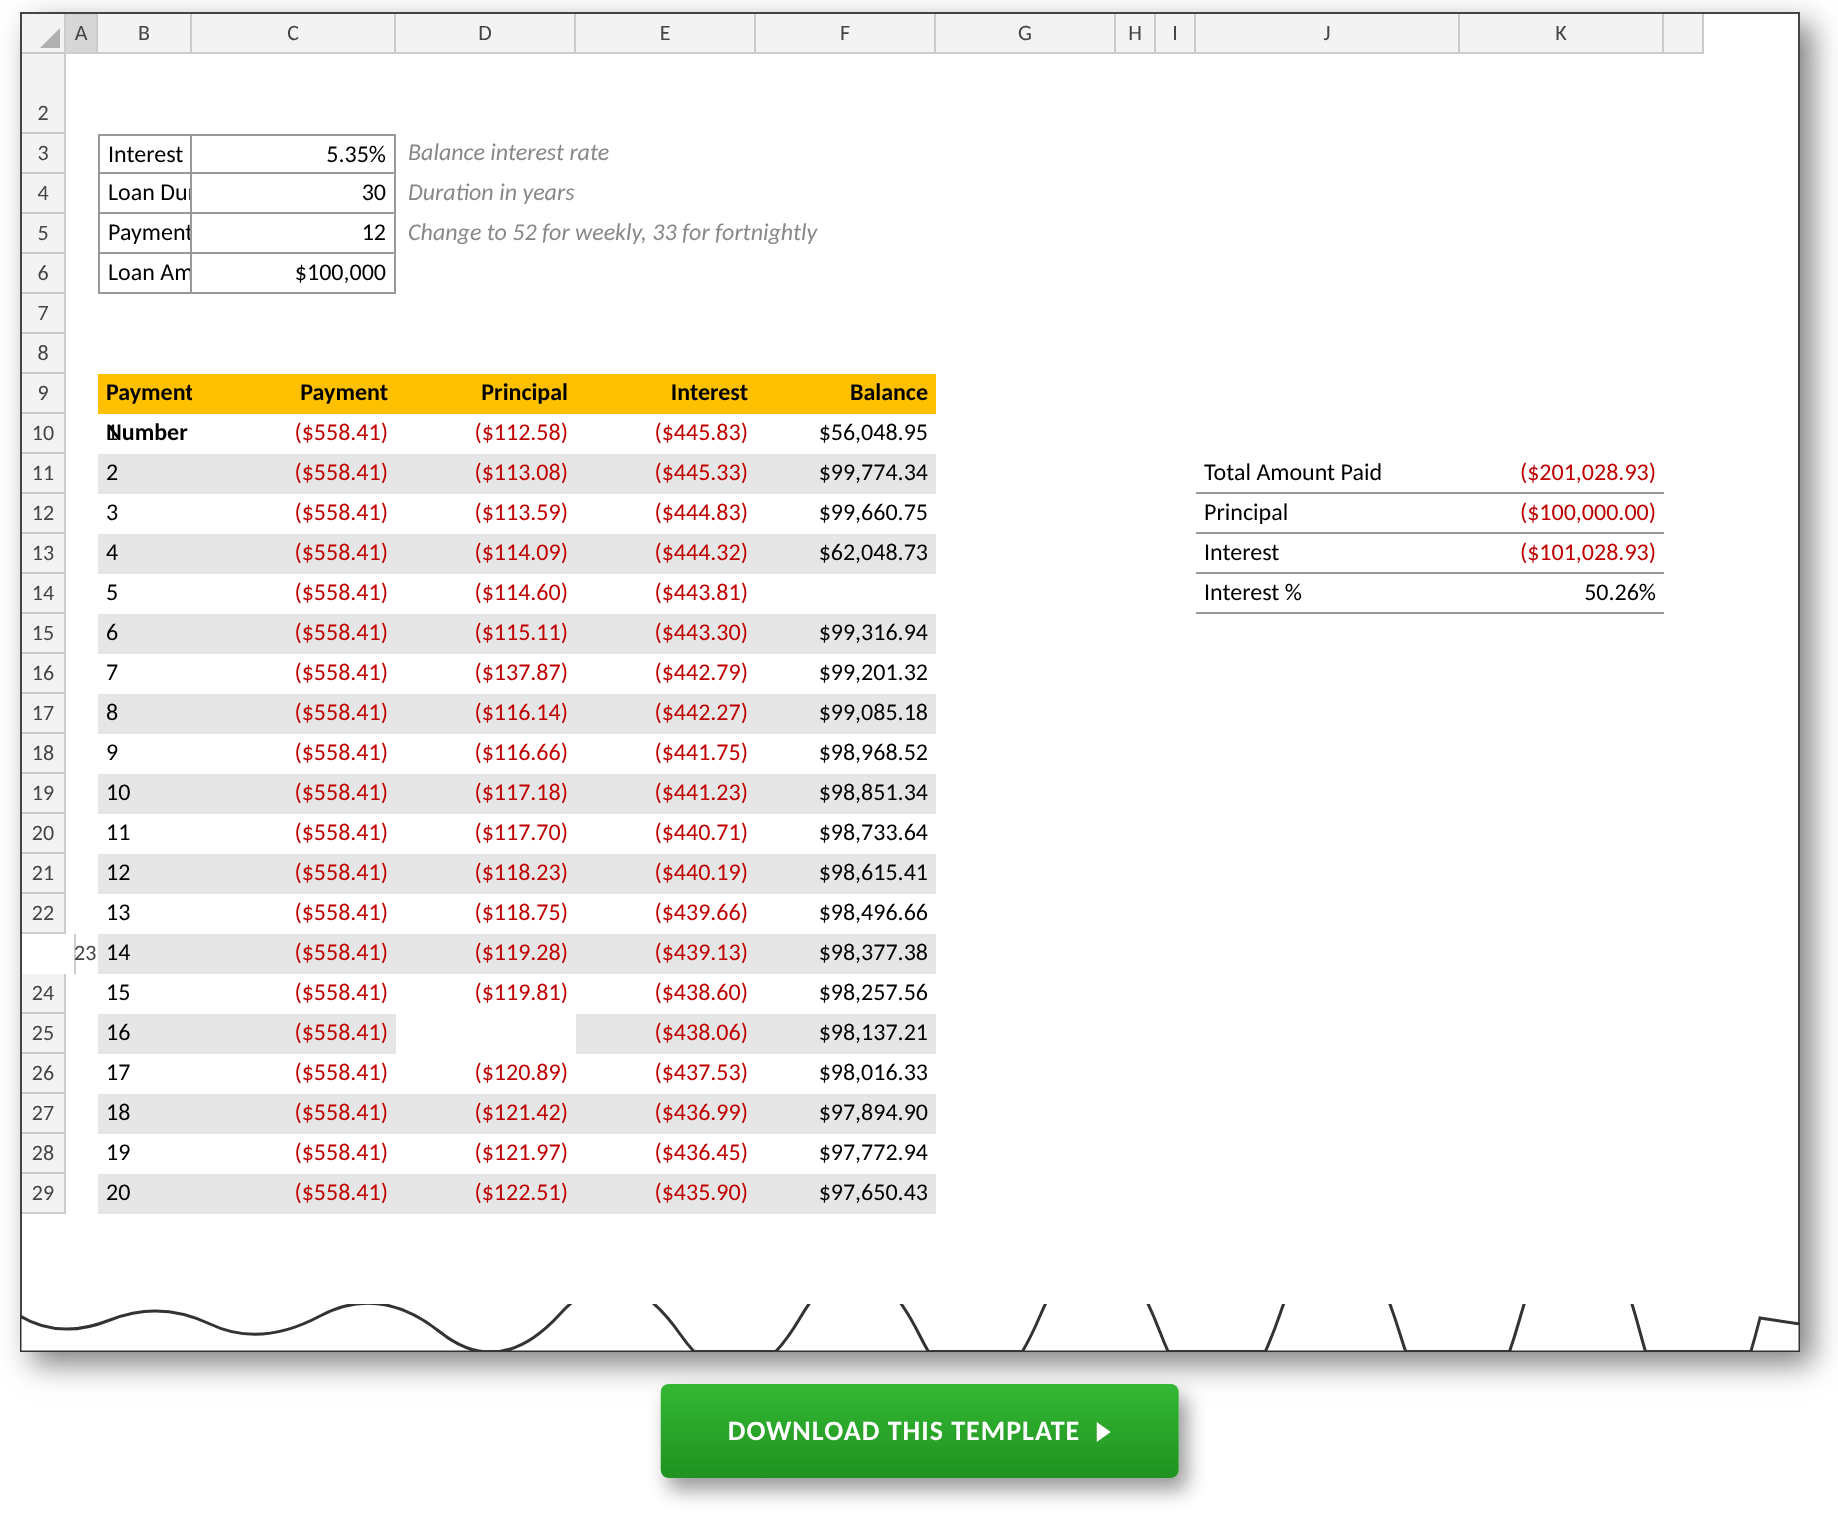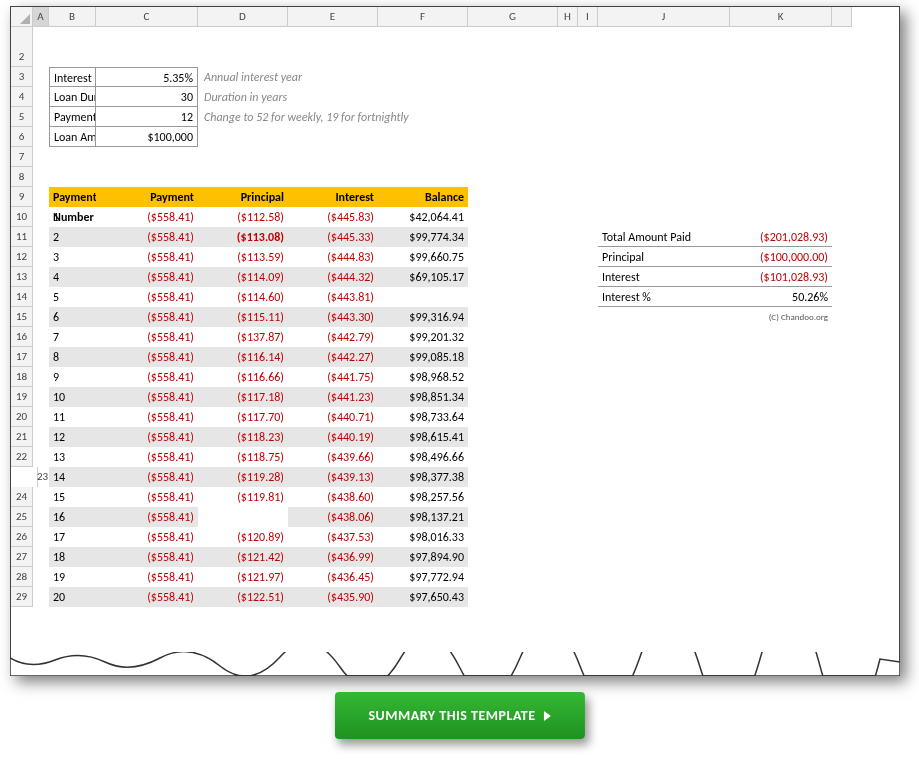--- a/index.html
+++ b/index.html
@@ -150,85 +150,84 @@
       <div class="hdr" style="grid-area: 1 / 9;">H</div>
       <div class="hdr" style="grid-area: 1 / 10;">I</div>
       <div class="hdr" style="grid-area: 1 / 11;">J</div>
       <div class="hdr" style="grid-area: 1 / 12;">K</div>
       <div class="hdr" style="grid-area: 1 / 13;"></div>
       <div class="rowhdr titlerowhdr" style="grid-column: 1;">1</div>
       <div class="rowhdr" style="grid-area: 3 / 1;">2</div>
       <div class="rowhdr" style="grid-area: 4 / 1;">3</div>
       <div class="cell" style="grid-area: 4 / 3 / auto / 4; border: 1px solid rgb(153, 153, 153);">Interest Rate (APR)</div>
       <div class="cell right" style="grid-area: 4 / 4; border-top: 1px solid rgb(153, 153, 153); border-right: 1px solid rgb(153, 153, 153); border-bottom: 1px solid rgb(153, 153, 153); border-left: none; border-image: initial;">5.35%</div>
-      <div class="cell hint" style="grid-area: 4 / 5 / auto / 9;">Annual interest year</div>
+      <div class="cell hint" style="grid-area: 4 / 5 / auto / 9;">Balance interest rate</div>
       <div class="rowhdr" style="grid-area: 5 / 1;">4</div>
       <div class="cell" style="grid-area: 5 / 3 / auto / 4; border-top: none; border-right: 1px solid rgb(153, 153, 153); border-bottom: 1px solid rgb(153, 153, 153); border-left: 1px solid rgb(153, 153, 153); border-image: initial;">Loan Duration</div>
       <div class="cell right" style="grid-area: 5 / 4; border-top: none; border-right: 1px solid rgb(153, 153, 153); border-bottom: 1px solid rgb(153, 153, 153); border-left: none; border-image: initial;">30</div>
       <div class="cell hint" style="grid-area: 5 / 5 / auto / 9;">Duration in years</div>
       <div class="rowhdr" style="grid-area: 6 / 1;">5</div>
       <div class="cell" style="grid-area: 6 / 3 / auto / 4; border-top: none; border-right: 1px solid rgb(153, 153, 153); border-bottom: 1px solid rgb(153, 153, 153); border-left: 1px solid rgb(153, 153, 153); border-image: initial;">Payments per year</div>
       <div class="cell right" style="grid-area: 6 / 4; border-top: none; border-right: 1px solid rgb(153, 153, 153); border-bottom: 1px solid rgb(153, 153, 153); border-left: none; border-image: initial;">12</div>
-      <div class="cell hint" style="grid-area: 6 / 5 / auto / 10;">Change to 52 for weekly, 19 for fortnightly</div>
+      <div class="cell hint" style="grid-area: 6 / 5 / auto / 10;">Change to 52 for weekly, 33 for fortnightly</div>
       <div class="rowhdr" style="grid-area: 7 / 1;">6</div>
       <div class="cell" style="grid-area: 7 / 3 / auto / 4; border-top: none; border-right: 1px solid rgb(153, 153, 153); border-bottom: 1px solid rgb(153, 153, 153); border-left: 1px solid rgb(153, 153, 153); border-image: initial;">Loan Amount</div>
       <div class="cell right" style="grid-area: 7 / 4; border-top: none; border-right: 1px solid rgb(153, 153, 153); border-bottom: 1px solid rgb(153, 153, 153); border-left: none; border-image: initial;">$100,000</div>
       <div class="rowhdr" style="grid-area: 8 / 1;">7</div>
       <div class="rowhdr" style="grid-area: 9 / 1;">8</div>
       <div class="rowhdr" style="grid-area: 10 / 1;">9</div>
       <div class="yellowhdr" style="grid-area: 10 / 3;">Payment Number</div>
       <div class="yellowhdr right" style="grid-area: 10 / 4;">Payment</div>
       <div class="yellowhdr right" style="grid-area: 10 / 5;">Principal</div>
       <div class="yellowhdr right" style="grid-area: 10 / 6;">Interest</div>
       <div class="yellowhdr right" style="grid-area: 10 / 7;">Balance</div>
       <div class="rowhdr" style="grid-area: 11 / 1;">10</div>
       <div class="cell" style="grid-area: 11 / 3;">1</div>
       <div class="cell right neg" style="grid-area: 11 / 4;">($558.41)</div>
       <div class="cell right neg" style="grid-area: 11 / 5;">($112.58)</div>
       <div class="cell right neg" style="grid-area: 11 / 6;">($445.83)</div>
-      <div class="cell right" style="grid-area: 11 / 7;">$42,064.41</div>
+      <div class="cell right" style="grid-area: 11 / 7;">$56,048.95</div>
       <div class="rowhdr" style="grid-area: 12 / 1;">11</div>
       <div class="cell shade" style="grid-area: 12 / 3;">2</div>
       <div class="cell right neg shade" style="grid-area: 12 / 4;">($558.41)</div>
-      <div class="cell right neg shade" style="grid-area: 12 / 5; font-weight: bold;">($113.08)</div>
+      <div class="cell right neg shade" style="grid-area: 12 / 5;">($113.08)</div>
       <div class="cell right neg shade" style="grid-area: 12 / 6;">($445.33)</div>
       <div class="cell right shade" style="grid-area: 12 / 7;">$99,774.34</div>
       <div class="cell summul" style="grid-area: 12 / 11;">Total Amount Paid</div>
       <div class="cell right neg summul" style="grid-area: 12 / 12;">($201,028.93)</div>
       <div class="rowhdr" style="grid-area: 13 / 1;">12</div>
       <div class="cell" style="grid-area: 13 / 3;">3</div>
       <div class="cell right neg" style="grid-area: 13 / 4;">($558.41)</div>
       <div class="cell right neg" style="grid-area: 13 / 5;">($113.59)</div>
       <div class="cell right neg" style="grid-area: 13 / 6;">($444.83)</div>
       <div class="cell right" style="grid-area: 13 / 7;">$99,660.75</div>
       <div class="cell summul" style="grid-area: 13 / 11;">Principal</div>
       <div class="cell right neg summul" style="grid-area: 13 / 12;">($100,000.00)</div>
       <div class="rowhdr" style="grid-area: 14 / 1;">13</div>
       <div class="cell shade" style="grid-area: 14 / 3;">4</div>
       <div class="cell right neg shade" style="grid-area: 14 / 4;">($558.41)</div>
       <div class="cell right neg shade" style="grid-area: 14 / 5;">($114.09)</div>
       <div class="cell right neg shade" style="grid-area: 14 / 6;">($444.32)</div>
-      <div class="cell right shade" style="grid-area: 14 / 7;">$69,105.17</div>
+      <div class="cell right shade" style="grid-area: 14 / 7;">$62,048.73</div>
       <div class="cell summul" style="grid-area: 14 / 11;">Interest</div>
       <div class="cell right neg summul" style="grid-area: 14 / 12;">($101,028.93)</div>
       <div class="rowhdr" style="grid-area: 15 / 1;">14</div>
       <div class="cell" style="grid-area: 15 / 3;">5</div>
       <div class="cell right neg" style="grid-area: 15 / 4;">($558.41)</div>
       <div class="cell right neg" style="grid-area: 15 / 5;">($114.60)</div>
       <div class="cell right neg" style="grid-area: 15 / 6;">($443.81)</div>
       <div class="cell right" style="grid-area: 15 / 7; margin-top: 40px;">$99,432.06</div>
       <div class="cell summul" style="grid-area: 15 / 11;">Interest %</div>
       <div class="cell right summul" style="grid-area: 15 / 12;">50.26%</div>
       <div class="rowhdr" style="grid-area: 16 / 1;">15</div>
       <div class="cell shade" style="grid-area: 16 / 3;">6</div>
       <div class="cell right neg shade" style="grid-area: 16 / 4;">($558.41)</div>
       <div class="cell right neg shade" style="grid-area: 16 / 5;">($115.11)</div>
       <div class="cell right neg shade" style="grid-area: 16 / 6;">($443.30)</div>
       <div class="cell right shade" style="grid-area: 16 / 7;">$99,316.94</div>
-      <div class="cell credit" style="grid-area: 16 / 11 / auto / 13;">(C) Chandoo.org</div>
       <div class="rowhdr" style="grid-area: 17 / 1;">16</div>
       <div class="cell" style="grid-area: 17 / 3;">7</div>
       <div class="cell right neg" style="grid-area: 17 / 4;">($558.41)</div>
       <div class="cell right neg" style="grid-area: 17 / 5;">($137.87)</div>
       <div class="cell right neg" style="grid-area: 17 / 6;">($442.79)</div>
       <div class="cell right" style="grid-area: 17 / 7;">$99,201.32</div>
       <div class="rowhdr" style="grid-area: 18 / 1;">17</div>
       <div class="cell shade" style="grid-area: 18 / 3;">8</div>
       <div class="cell right neg shade" style="grid-area: 18 / 4;">($558.41)</div>
       <div class="cell right neg shade" style="grid-area: 18 / 5;">($116.14)</div>
@@ -310,15 +309,15 @@
 </div>
 
 <div class="fadebar"></div>
 <div class="torn">
   <svg viewBox="0 0 890 24" preserveAspectRatio="none">
     <path d="M0,6 Q20,18 45,8 T95,10 T150,6 T210,14 T270,5 T330,15 T390,7 T450,16 T510,6 T570,14 T630,5 T690,15 T750,7 T810,14 T870,7 L890,10 L890,24 L0,24 Z" fill="#fff" stroke="#333" stroke-width="1.5"></path>
   </svg>
 </div>
 
 <div class="dlbtn">
-  <span>SUMMARY THIS TEMPLATE</span>
+  <span>DOWNLOAD THIS TEMPLATE</span>
   <span class="tri"></span>
 </div>
 
 </body></html>

